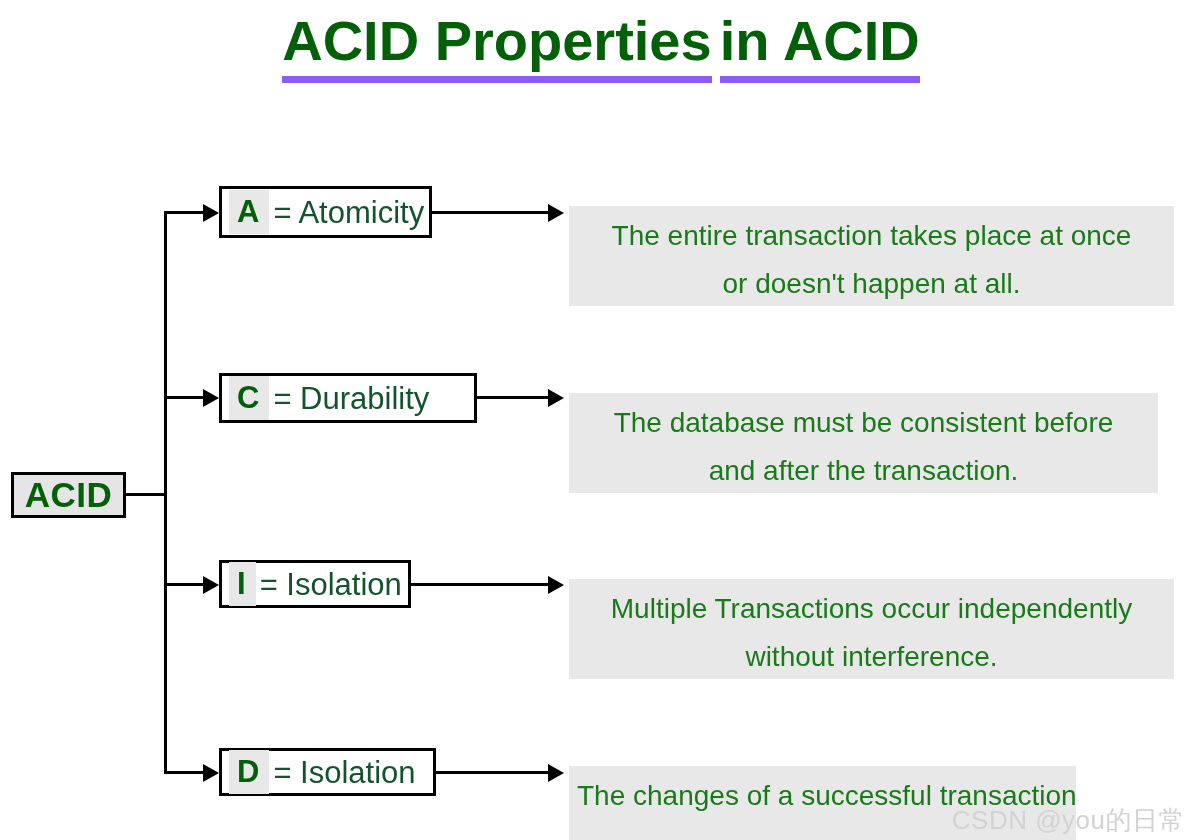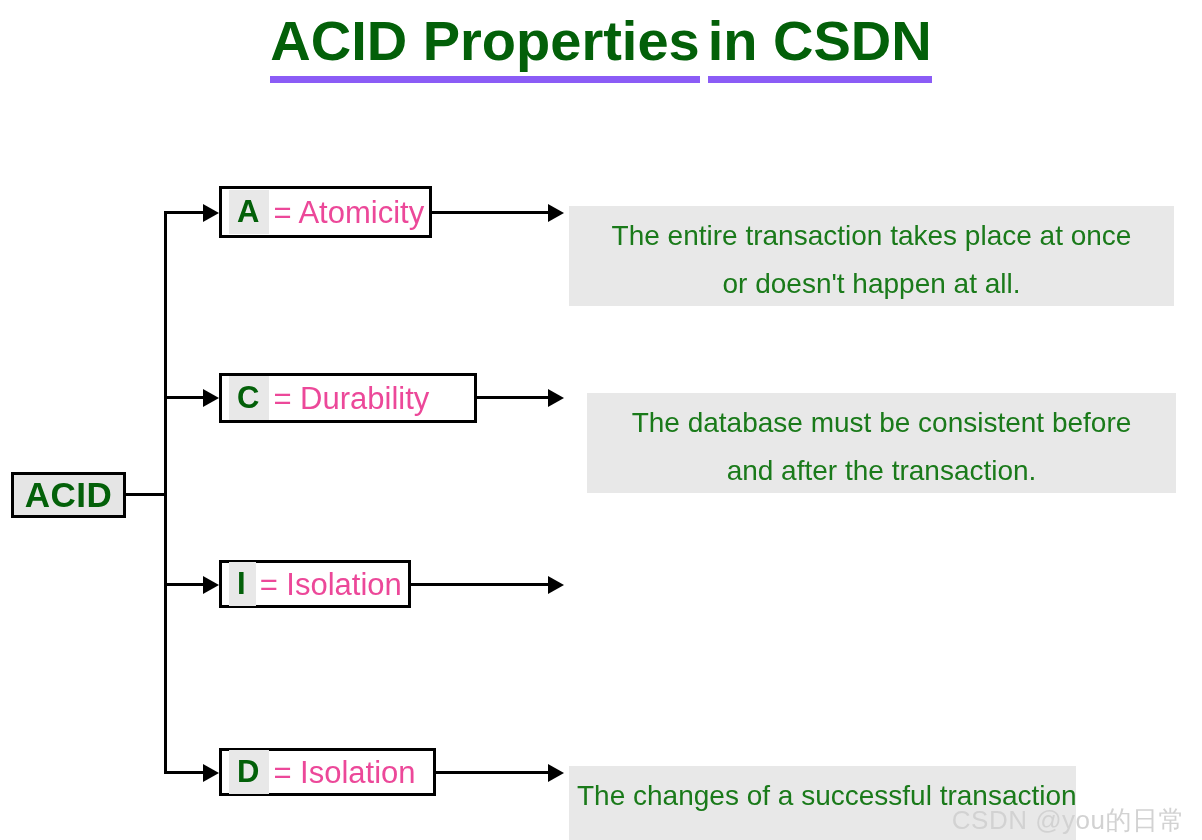--- a/index.html
+++ b/index.html
@@ -64,21 +64,21 @@
   .prop-box .letter {
     font-weight: bold;
     color: #036009;
     background: #e8e8e8;
     padding: 6px 10px 7px 8px;
     margin-right: 2px;
     display: inline-block;
     font-size: 31px;
   }
   .prop-box .rest {
-    color: #ec4899;
+    color: #14532d;
     font-size: 31px;
     padding-left: 2px;
     padding-right: 6px;
   }
 
   
   .root-box {
     position: absolute;
     left: 11px;
     top: 472px;
@@ -141,21 +141,21 @@
     white-space: nowrap;
     letter-spacing: 0.5px;
   }
 </style>
 </head>
 <body>
 
 <div id="stage">
 
   <div class="title">
-    <span class="u1">ACID Properties</span><span class="gap"></span><span class="u2">in CSDN</span>
+    <span class="u1">ACID Properties</span><span class="gap"></span><span class="u2">in ACID</span>
   </div>
 
   <div class="root-box">
     <span>ACID</span>
   </div>
 
   <div class="ln h" style="left:126px; top:493px; width:41px;"></div>
 
   <div class="ln v" style="left:164px; top:211px; height:563px;"></div>
 
@@ -201,25 +201,29 @@
   <div class="arrow" style="left:548px; top:576px;"></div>
 
   <div class="ln h" style="left:436px; top:771px; width:114px;"></div>
   <div class="arrow" style="left:548px; top:764px;"></div>
 
   <div class="desc-box" style="left:569px; top:162px; width:605px; height:100px;">
     <span class="line">The entire transaction takes place at once</span>
     <span class="line">or doesn't happen at all.</span>
   </div>
 
-  <div class="desc-box" style="left:587px; top:349px; width:589px; height:100px;">
+  <div class="desc-box" style="left:569px; top:349px; width:589px; height:100px;">
     <span class="line">The database must be consistent before</span>
     <span class="line">and after the transaction.</span>
   </div>
 
+  <div class="desc-box" style="left:569px; top:535px; width:605px; height:100px;">
+    <span class="line">Multiple Transactions occur independently</span>
+    <span class="line">without interference.</span>
+  </div>
 
   <div class="desc-box left-align" style="left:569px; top:722px; width:507px; height:108px;">
     <span class="line">The changes of a successful transaction</span>
   </div>
 
   <div class="watermark">CSDN @you的日常</div>
 
 </div>
 
 </body></html>

